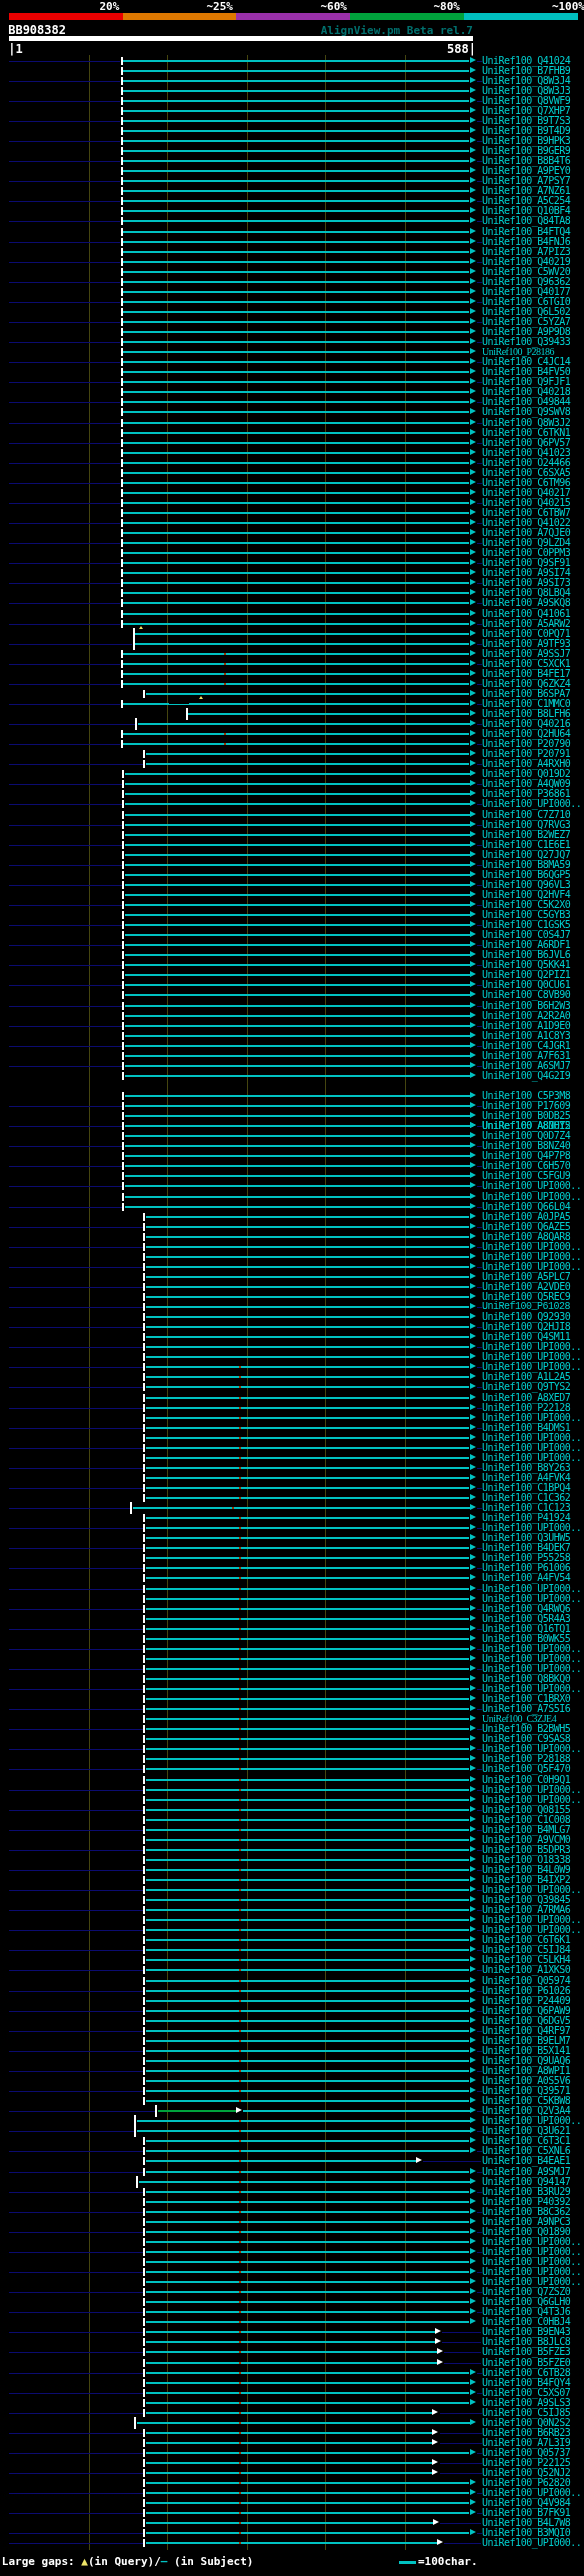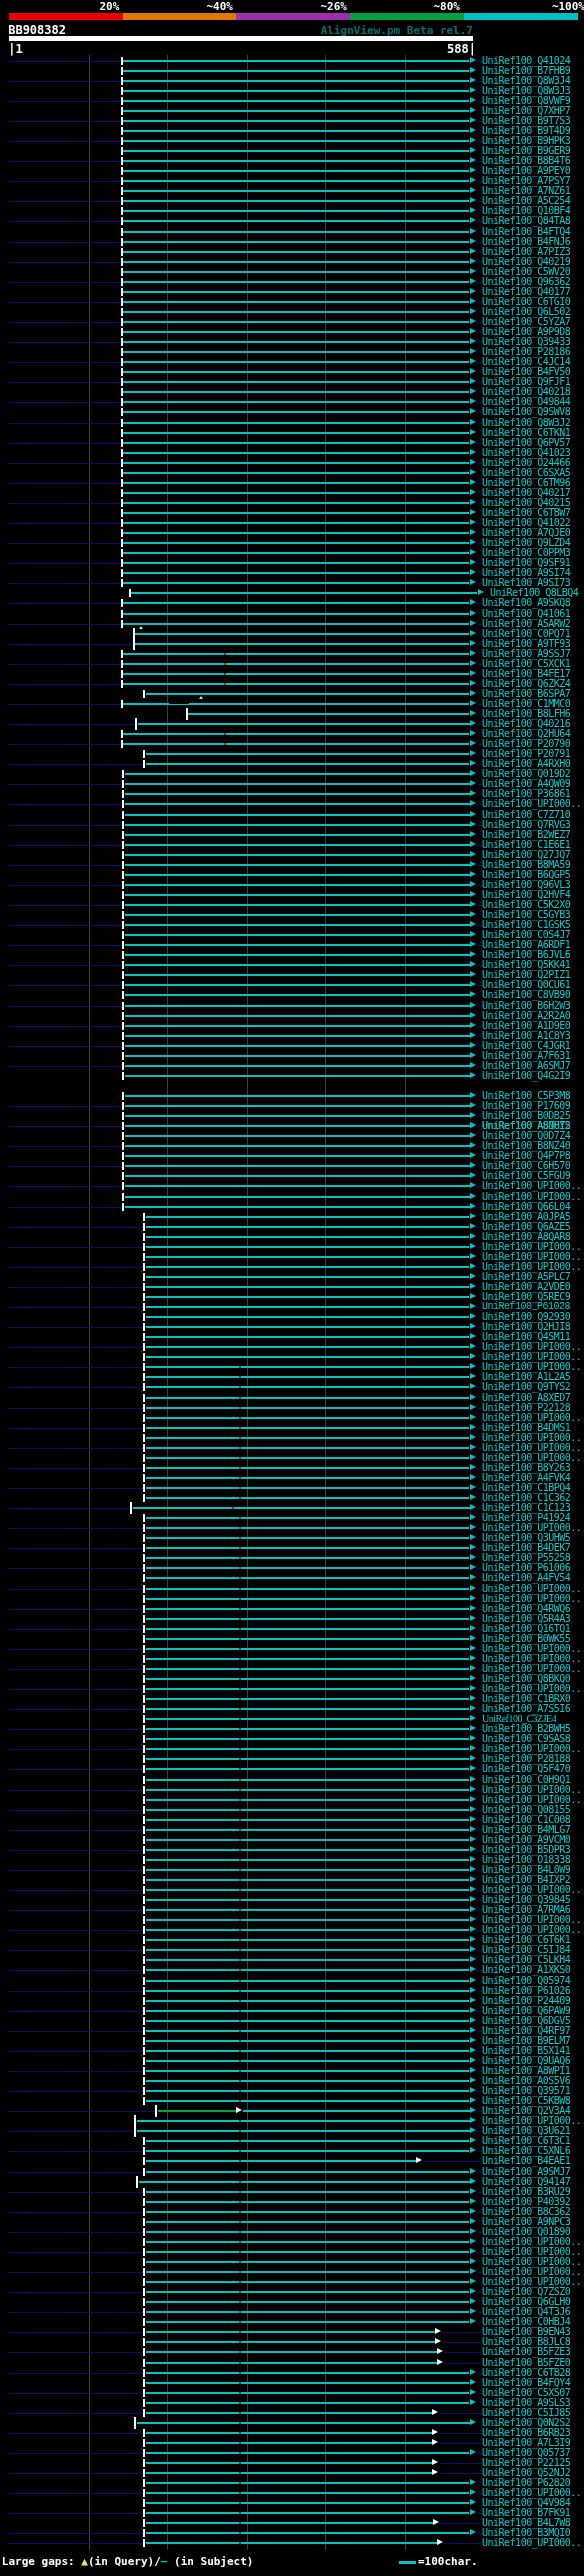--- a/index.html
+++ b/index.html
@@ -27,22 +27,22 @@
   #legend .sym-q{font-style:normal;}
   #legend-scale-text{position:absolute;left:418px;top:2555px;color:#fff;font:bold 11px "DejaVu Sans Mono",monospace;}
   #legend-scale-bar{position:absolute;left:399px;top:2561px;width:17.4px;height:2.7px;}
 </style>
 </head>
 <body>
 
 <div id="page">
   <div id="pct-labels">
       <div class="pctlbl" style="left: -3.7px; width: 123px;">20%</div>
-      <div class="pctlbl" style="left: 110px; width: 123px;">~40%</div>
-      <div class="pctlbl" style="left: 224px; width: 123px;">~26%</div>
+      <div class="pctlbl" style="left: 110px; width: 123px;">~25%</div>
+      <div class="pctlbl" style="left: 224px; width: 123px;">~60%</div>
       <div class="pctlbl" style="left: 337px; width: 123px;">~80%</div>
       <div class="pctlbl" style="left: 451px; width: 134px;">~100%</div>
     </div>
   <div id="colorbar">
       <div class="abs" style="left: 9.1px; top: 12.8px; width: 114px; height: 7.3px; background: rgb(234, 0, 0); position: absolute;"></div>
       <div class="abs" style="left: 123px; top: 12.8px; width: 114px; height: 7.3px; background: rgb(222, 120, 0); position: absolute;"></div>
       <div class="abs" style="left: 236px; top: 12.8px; width: 114px; height: 7.3px; background: rgb(154, 48, 170); position: absolute;"></div>
       <div class="abs" style="left: 350px; top: 12.8px; width: 114px; height: 7.3px; background: rgb(0, 162, 60); position: absolute;"></div>
       <div class="abs" style="left: 464px; top: 12.8px; width: 114px; height: 7.3px; background: rgb(0, 191, 191); position: absolute;"></div>
     </div>
@@ -258,21 +258,21 @@
         <div class="tick abs" style="left: 121px; top: 0px; height: 8.2px;"></div>
         <div class="hsp abs" style="left: 123px; top: 2.7px; width: 346px; background: rgb(0, 194, 194);"></div>
         <div class="ahead abs" style="left: 470px; top: 0px; border-left: 6.4px solid rgb(0, 194, 194);"></div>
         <div class="overhang abs" style="left: 477px; top: 3.7px; width: 4.6px;"></div>
         <div class="row-label abs" style="top: -0.9px;">UniRef100_Q39433</div>
       </div>
       <div class="abs" style="left: 0px; top: 348px; width: 585px; height: 10px; position: absolute;">
         <div class="tick abs" style="left: 121px; top: 0px; height: 8.2px;"></div>
         <div class="hsp abs" style="left: 123px; top: 2.7px; width: 346px; background: rgb(0, 194, 194);"></div>
         <div class="ahead abs" style="left: 470px; top: 0px; border-left: 6.4px solid rgb(0, 194, 194);"></div>
-        <div class="row-label abs" style="top: -0.9px;">UniRef100_P28186</div>
+        <div class="row-label abs" style="top: -0.9px; font-family: Liberation Serif, serif;">UniRef100_P28186</div>
       </div>
       <div class="abs" style="left: 0px; top: 358px; width: 585px; height: 10px; position: absolute;">
         <div class="overhang abs" style="left: 9.1px; top: 3.7px; width: 111px;"></div>
         <div class="tick abs" style="left: 121px; top: 0px; height: 8.2px;"></div>
         <div class="hsp abs" style="left: 123px; top: 2.7px; width: 346px; background: rgb(0, 194, 194);"></div>
         <div class="ahead abs" style="left: 470px; top: 0px; border-left: 6.4px solid rgb(0, 194, 194);"></div>
         <div class="overhang abs" style="left: 477px; top: 3.7px; width: 4.6px;"></div>
         <div class="row-label abs" style="top: -0.9px;">UniRef100_C4JC14</div>
       </div>
       <div class="abs" style="left: 0px; top: 368px; width: 585px; height: 10px; position: absolute;">
@@ -422,21 +422,21 @@
         <div class="row-label abs" style="top: -0.9px;">UniRef100_A9SI74</div>
       </div>
       <div class="abs" style="left: 0px; top: 579px; width: 585px; height: 10px; position: absolute;">
         <div class="overhang abs" style="left: 9.1px; top: 3.7px; width: 111px;"></div>
         <div class="tick abs" style="left: 121px; top: 0px; height: 8.2px;"></div>
         <div class="hsp abs" style="left: 123px; top: 2.7px; width: 346px; background: rgb(0, 194, 194);"></div>
         <div class="ahead abs" style="left: 470px; top: 0px; border-left: 6.4px solid rgb(0, 194, 194);"></div>
         <div class="overhang abs" style="left: 477px; top: 3.7px; width: 4.6px;"></div>
         <div class="row-label abs" style="top: -0.9px;">UniRef100_A9SI73</div>
       </div>
-      <div class="abs" style="left: 0px; top: 589px; width: 504px; height: 10px; position: absolute; margin-left: 8px;">
+      <div class="abs" style="left: 0px; top: 589px; width: 504px; height: 10px; position: absolute;">
         <div class="tick abs" style="left: 121px; top: 0px; height: 8.2px;"></div>
         <div class="hsp abs" style="left: 123px; top: 2.7px; width: 346px; background: rgb(0, 194, 194);"></div>
         <div class="ahead abs" style="left: 470px; top: 0px; border-left: 6.4px solid rgb(0, 194, 194);"></div>
         <div class="row-label abs" style="top: -0.9px;">UniRef100_Q8LBQ4</div>
       </div>
       <div class="abs" style="left: 0px; top: 599px; width: 585px; height: 10px; position: absolute;">
         <div class="overhang abs" style="left: 9.1px; top: 3.7px; width: 111px;"></div>
         <div class="tick abs" style="left: 121px; top: 0px; height: 8.2px;"></div>
         <div class="hsp abs" style="left: 123px; top: 2.7px; width: 346px; background: rgb(0, 194, 194);"></div>
         <div class="ahead abs" style="left: 470px; top: 0px; border-left: 6.4px solid rgb(0, 194, 194);"></div>

